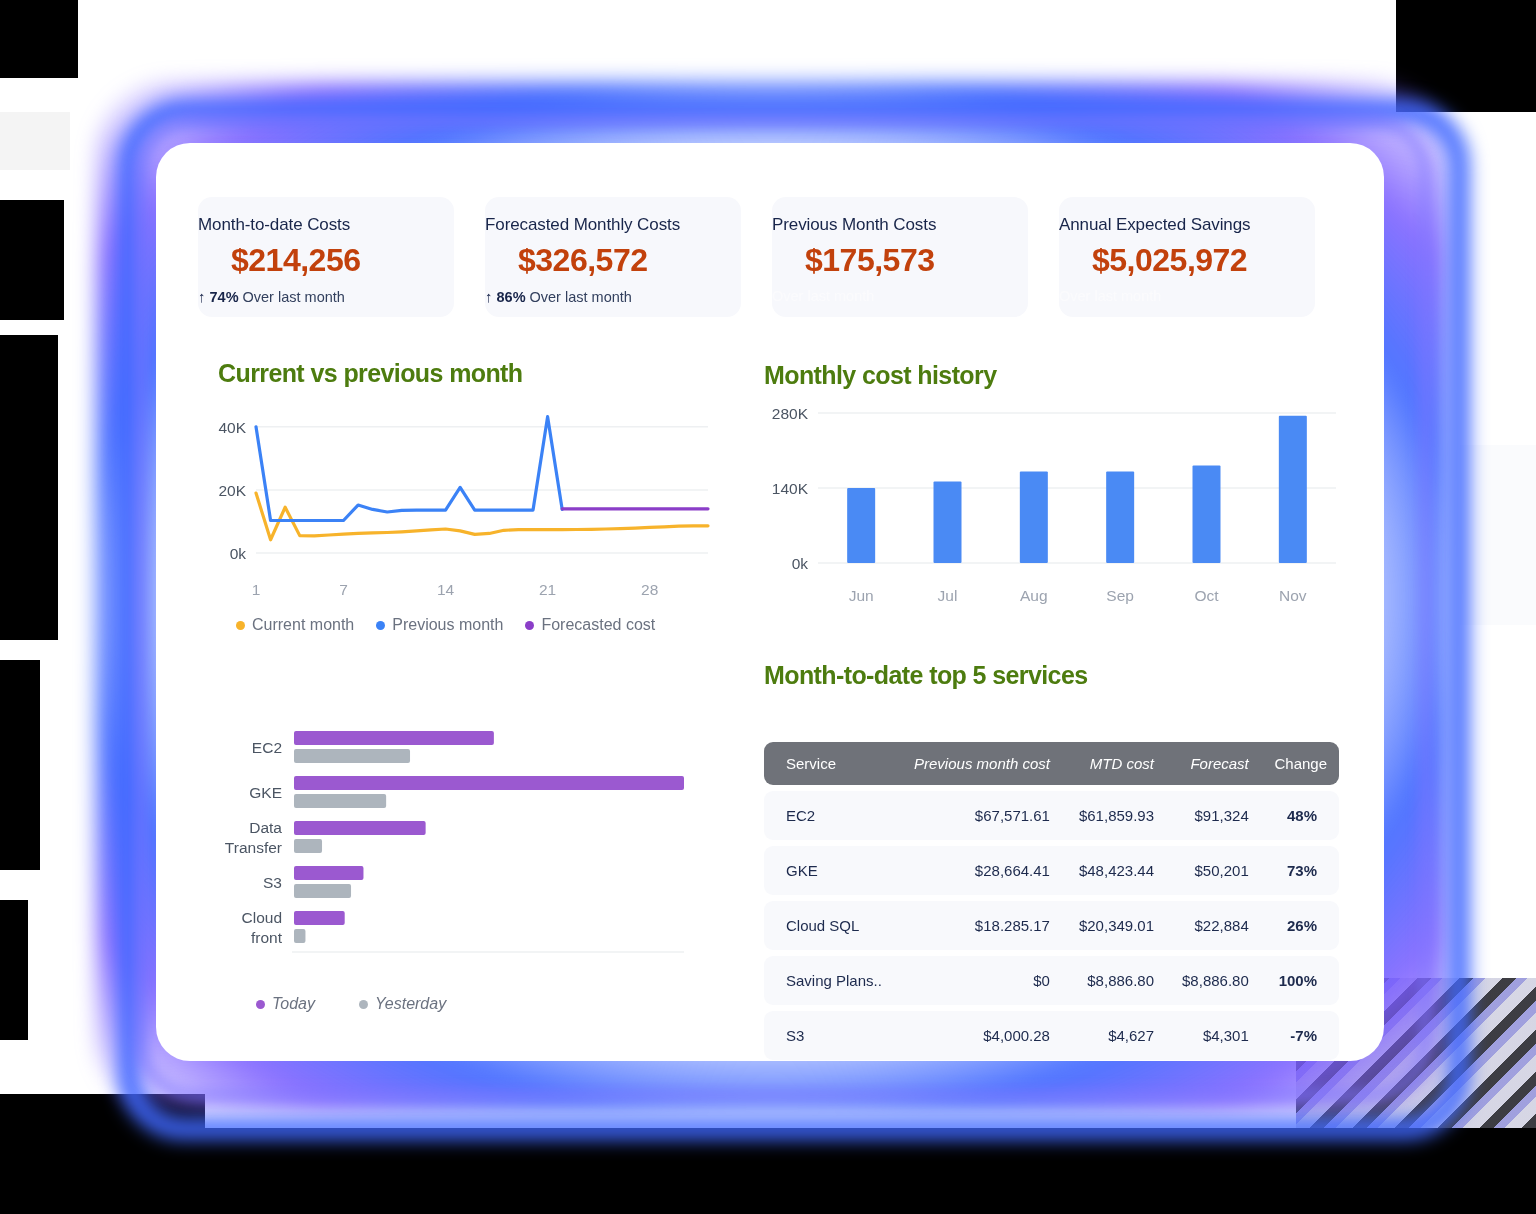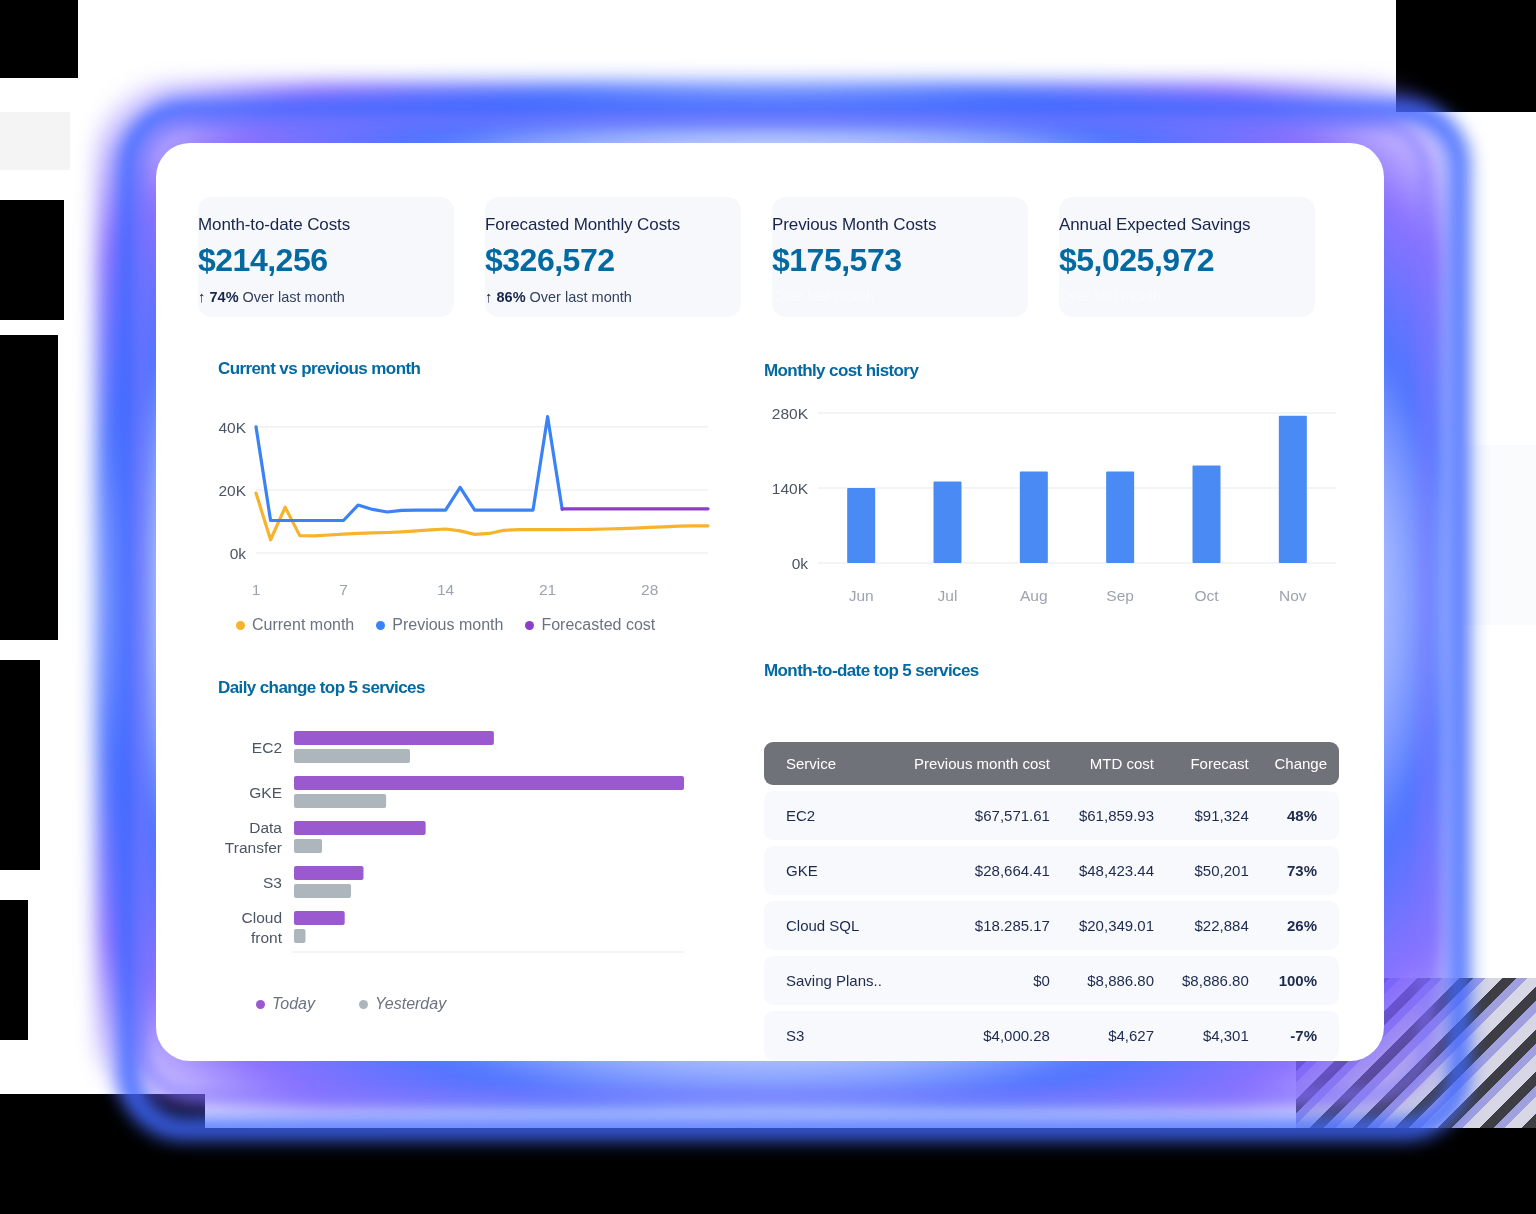--- a/index.html
+++ b/index.html
@@ -65,52 +65,52 @@
   .stats-row{
     position:absolute;left:42px;top:54px;
     display:flex;gap:31px;
   }
   .stat-card{
     width:256px;height:120px;background:#f7f8fc;border-radius:14px;
     display:flex;flex-direction:column;justify-content:flex-start;
     padding-top:18px;box-sizing:border-box;
   }
   .stat-title{font-size:17px;color:#18254a;font-weight:400;letter-spacing:-.1px;}
-  .stat-value{font-size:32px;font-weight:700;color:#0369a1;margin-top:7px;letter-spacing:-.5px;}
+  .stat-value{font-size:32px;font-weight:700;color:#c2410c;margin-top:7px;letter-spacing:-.5px;margin-left:33px;}
   .stat-delta{font-size:14.5px;color:#33405e;margin-top:9px;display:flex;align-items:center;gap:4px;}
   .stat-delta .arrow{font-size:15px;color:#18254a;}
   .stat-delta b{font-weight:700;color:#18254a;}
   .stat-delta .muted{color:#33405e;}
   .stat-delta.ghost{color:#fbfbfd;}
   .stat-delta.ghost b,.stat-delta.ghost .muted{color:#fbfbfd;}
 
   
   .sec-title{
-    font-size:17px;font-weight:700;color:#0369a1;letter-spacing:-.6px;
+    font-size:25px;font-weight:700;color:#4d7c0f;letter-spacing:-.6px;
     position:absolute;
   }
   .axis-label{font-size:15.5px;fill:#4b5563;font-family:"Liberation Sans",sans-serif;}
   .tick-label{font-size:15.5px;fill:#9ca3af;font-family:"Liberation Sans",sans-serif;}
   .legend{position:absolute;display:flex;align-items:center;font-size:16px;color:#6b7280;gap:22px;}
   .legend .item{display:flex;align-items:center;gap:7px;}
   .dot{width:9px;height:9px;border-radius:50%;display:inline-block;}
 
   
   #mtd-table{
     position:absolute;left:608px;top:593px;width:575px;
     border-collapse:separate;border-spacing:0 6px;
     font-size:15px;
   }
   #mtd-table thead th{
     background:#6f7279;color:#ffffff;font-weight:400;font-size:15px;
     padding:13px 0;white-space:nowrap;
   }
   #mtd-table thead th:first-child{border-radius:9px 0 0 9px;padding-left:22px;text-align:left;}
   #mtd-table thead th:last-child{border-radius:0 9px 9px 0;padding-right:12px;text-align:right;}
-  #mtd-table thead th.num{text-align:right;padding-right:18px;}
+  #mtd-table thead th.num{text-align:right;padding-right:18px;font-style:italic;}
   #mtd-table tbody td{
     background:#f8f9fc;color:#1d2a4d;padding:16px 0;
   }
   #mtd-table tbody td:first-child{border-radius:9px 0 0 9px;padding-left:22px;text-align:left;font-weight:500;}
   #mtd-table tbody td:last-child{border-radius:0 9px 9px 0;padding-right:22px;text-align:right;font-weight:700;}
   #mtd-table tbody td.num{text-align:right;padding-right:18px;}
   .chg-up{color:#f97316;}
   .chg-down{color:#22c55e;}
 </style>
 </head>
@@ -172,21 +172,20 @@
       <div class="stat-value">$5,025,972</div>
       <div class="stat-delta ghost">
         <span class="muted">Over last month</span>
       </div>
     </div>
 
   </div>
 
   <div class="sec-title" style="left:62px;top:216px;">Current vs previous month</div>
   <div class="sec-title" style="left:608px;top:218px;">Monthly cost history</div>
-  <div class="sec-title" style="left:62px;top:535px;">Daily change top 5 services</div>
   <div class="sec-title" style="left:608px;top:518px;">Month-to-date top 5 services</div>
 
   <svg id="line-chart" width="500" height="210" viewBox="0 0 500 210" style="position:absolute;left:56px;top:258px;">
     <g id="lc-grid">
         <line x1="44" x2="496" y1="25.777777777777786" y2="25.777777777777786" stroke="#eef0f2" stroke-width="1.5"></line>
         <line x1="44" x2="496" y1="88.88888888888889" y2="88.88888888888889" stroke="#eef0f2" stroke-width="1.5"></line>
         <line x1="44" x2="496" y1="152" y2="152" stroke="#eef0f2" stroke-width="1.5"></line>
       </g>
     <g id="lc-yticks">
         <text x="34" y="31.777777777777786" text-anchor="end" class="axis-label">40K</text>

